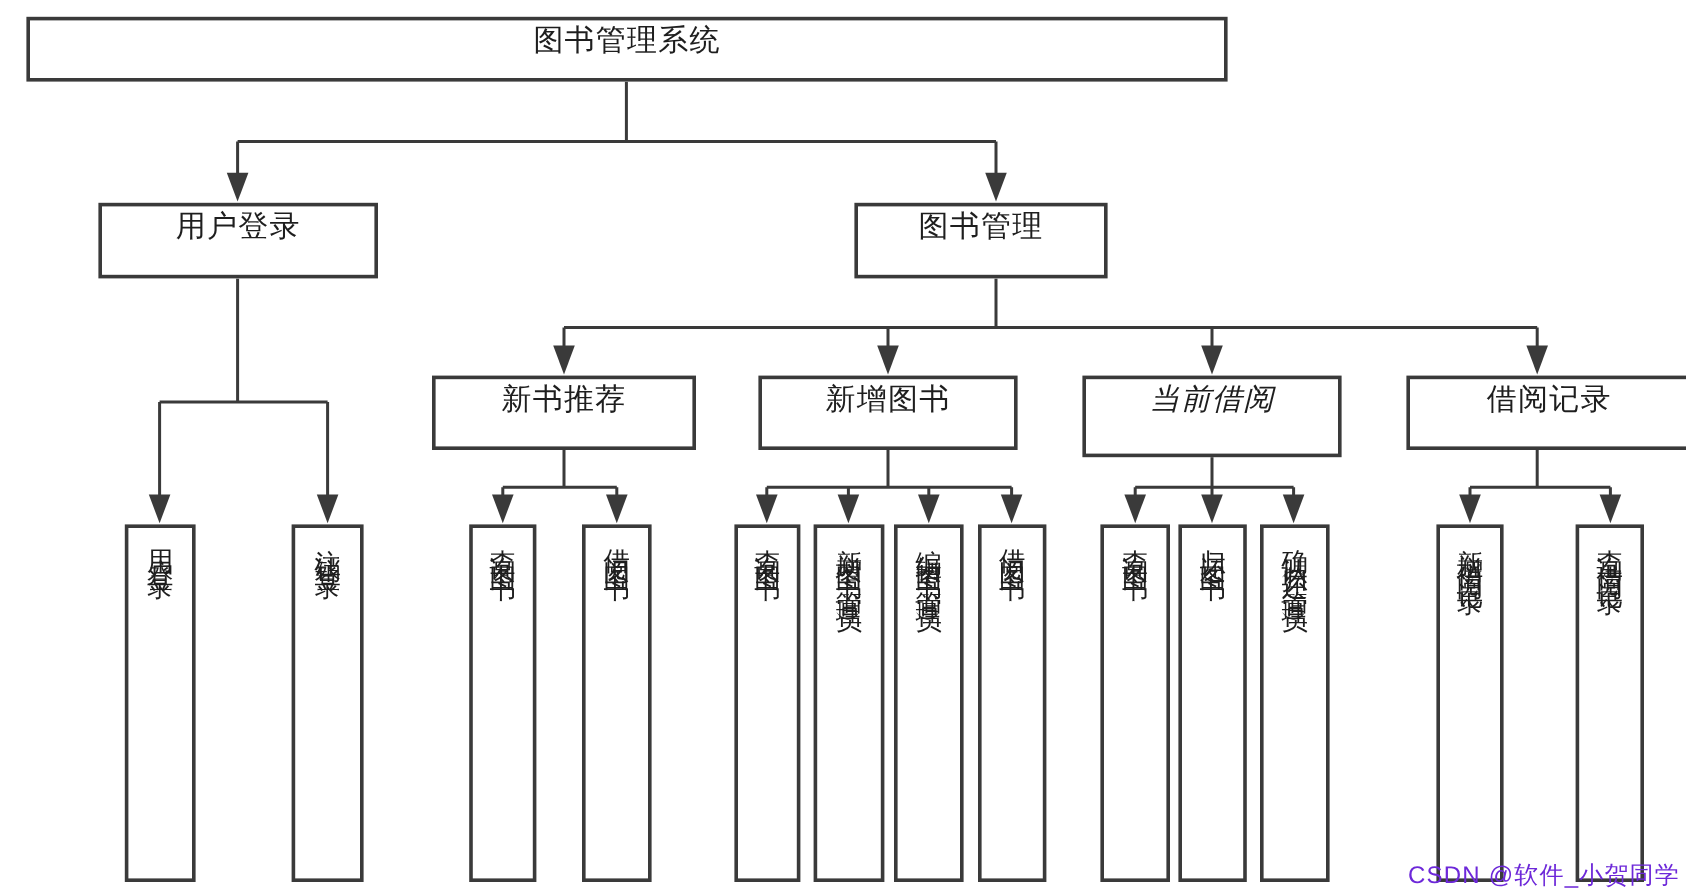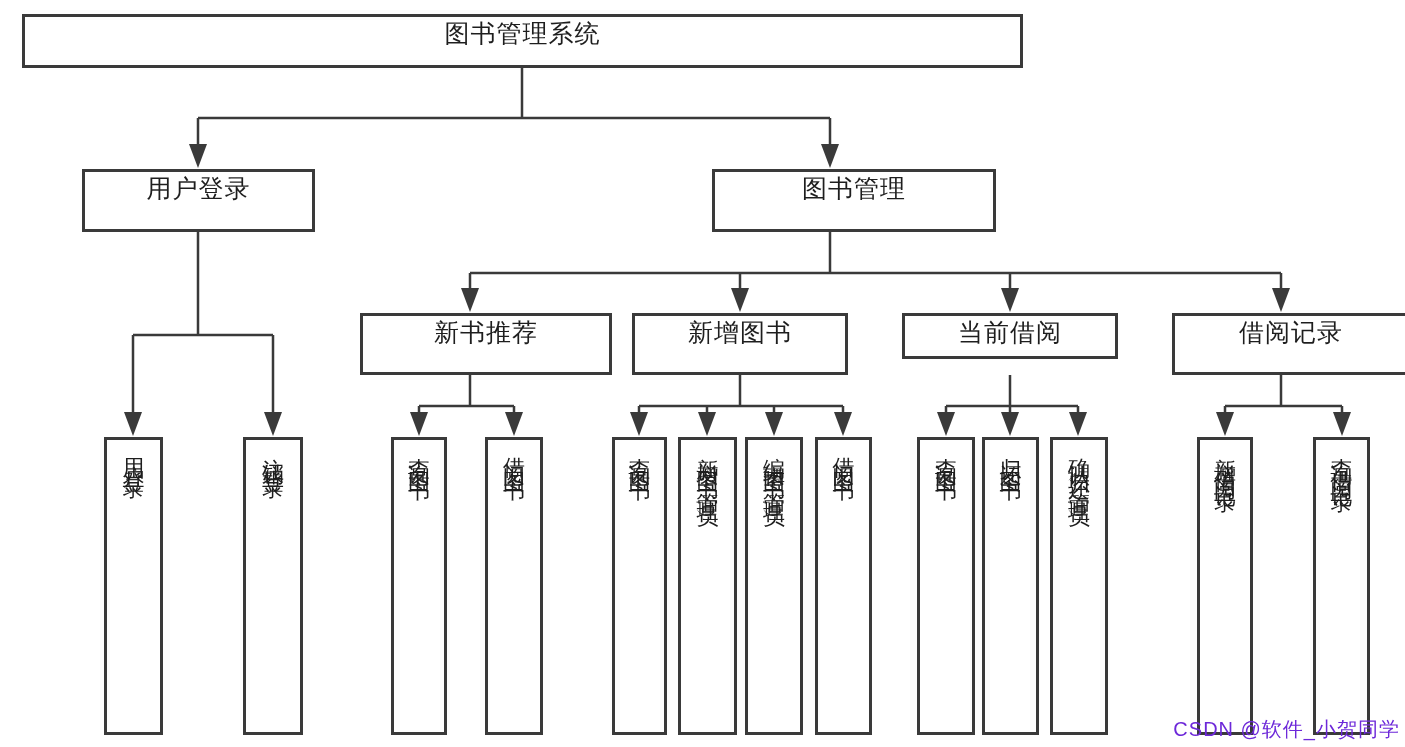--- a/index.html
+++ b/index.html
@@ -94,31 +94,31 @@
     </g>
   </svg>
 
   <div class="box hbox" style="left:22px;top:14px;width:1001px;height:54px;">
     <span>图书管理系统</span>
   </div>
 
   <div class="box hbox" style="left:82px;top:169px;width:233px;height:63px;">
     <span>用户登录</span>
   </div>
-  <div class="box hbox" style="left:712px;top:169px;width:284px;height:63px;">
+  <div class="box hbox" style="left:712px;top:169px;width:211px;height:63px;">
     <span>图书管理</span>
   </div>
 
-  <div class="box hbox" style="left:360px;top:313px;width:252px;height:62px;">
+  <div class="box hbox" style="left:360px;top:313px;width:220px;height:62px;">
     <span>新书推荐</span>
   </div>
   <div class="box hbox" style="left:632px;top:313px;width:216px;height:62px;">
     <span>新增图书</span>
   </div>
-  <div class="box hbox" style="left:902px;top:313px;width:216px;height:46px;">
+  <div class="box hbox" style="left:902px;top:313px;width:216px;height:68px;font-style:italic;">
     <span>当前借阅</span>
   </div>
   <div class="box hbox" style="left:1172px;top:313px;width:238px;height:62px;">
     <span>借阅记录</span>
   </div>
 
   <div class="box leaf" style="left:104px;width:59px;">
     <span class="vtext">用户登录</span>
   </div>
   <div class="box leaf" style="left:243px;width:60px;">

